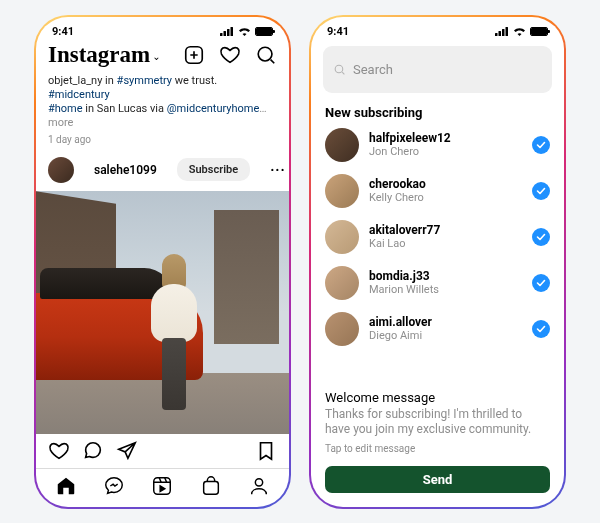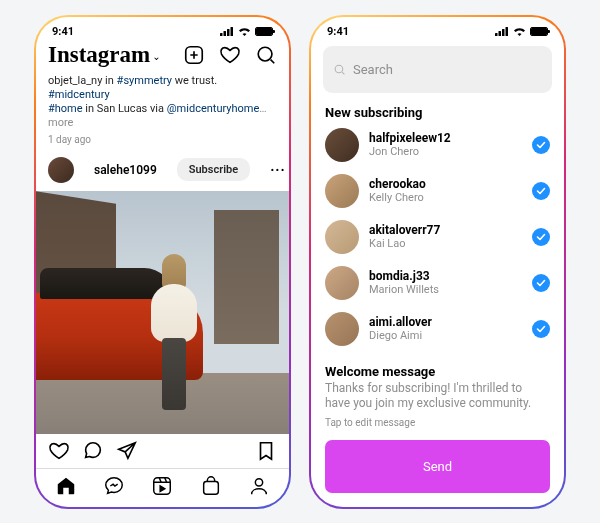--- a/index.html
+++ b/index.html
@@ -51,25 +51,25 @@
 .section{padding:6px 14px 2px;font-size:13px;font-weight:700}
 .list{flex:1;overflow:hidden;padding:0 14px}
 .row{display:flex;align-items:center;gap:10px;padding:6px 0}
 .rava{width:34px;height:34px;border-radius:50%;flex-shrink:0}
 .rinfo{flex:1;min-width:0}
 .run{font-size:12px;font-weight:700;line-height:14px}
 .rfn{font-size:11px;color:#8e8e8e;line-height:13px}
 .check{width:18px;height:18px;border-radius:50%;background:#1e90ff;display:flex;align-items:center;justify-content:center;flex-shrink:0}
 .check svg{width:10px;height:10px}
 .welcome{padding:8px 14px 4px}
-.wtitle{font-size:13px;font-weight:700;margin-bottom:2px}
+.wtitle{font-size:13px;font-weight:400;margin-bottom:2px}
 .wmsg{font-size:12px;color:#8e8e8e;line-height:15px}
 .wtap{font-size:10px;color:#8e8e8e;margin-top:6px}
 .sendwrap{padding:8px 14px 14px}
-.send{width:100%;background:#d946ef;color:#fff;border:none;border-radius:7px;padding:19px;font-size:13px;font-weight:400}
+.send{width:100%;background:#14532d;color:#fff;border:none;border-radius:7px;padding:6px;font-size:13px;font-weight:700}
 </style>
 </head>
 <body>
 
 <div class="phone">
 <div class="screen">
   <div class="status">
     <span>9:41</span>
     <div class="status-icons">
       <svg class="sig" viewBox="0 0 14 9">

